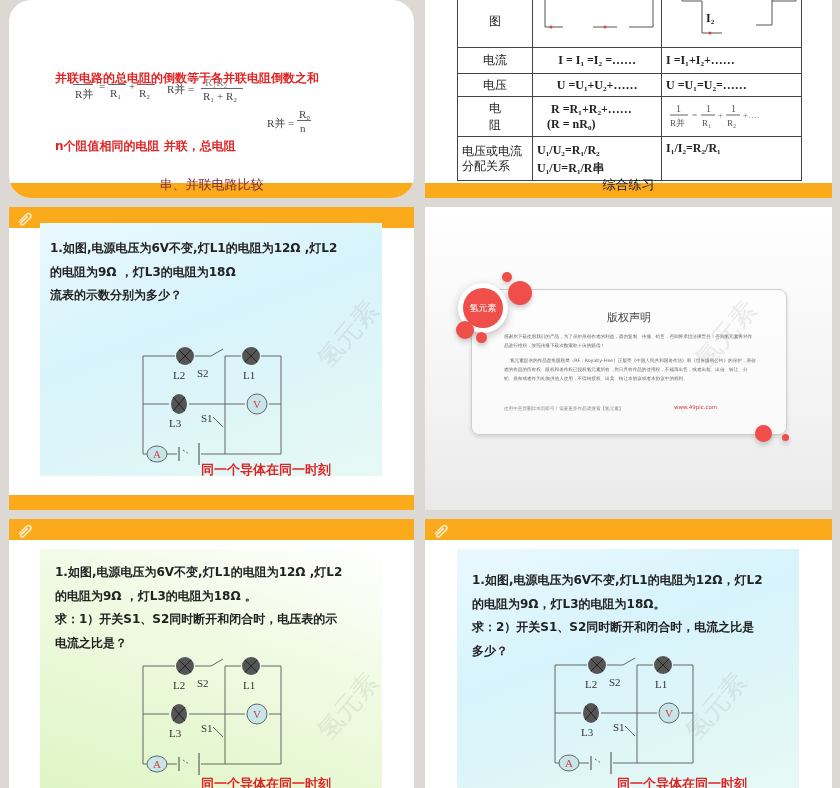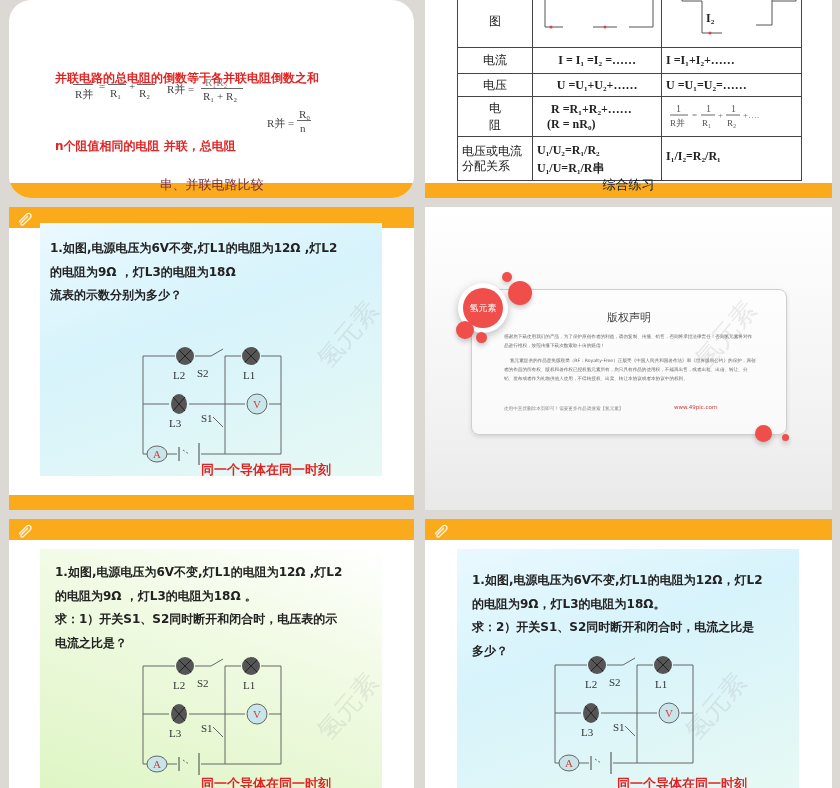--- a/index.html
+++ b/index.html
@@ -120,21 +120,21 @@
     </tr>
     <tr style="height:44px;">
       <td class="rh" style="text-align:left; line-height:15px;">
         <div>电压或电流</div>
         <div>分配关系</div>
       </td>
       <td style="line-height:18px;">
         <div>U₁/U₂=R₁/R₂</div>
         <div>U₁/U=R₁/R串</div>
       </td>
-      <td style="vertical-align:top; padding-top:12px;margin-top:18px;">
+      <td style="vertical-align:top; padding-top:4px;margin-top:18px;">
         <div>I₁/I₂=R₂/R₁</div>
       </td>
     </tr>
   </tbody>
     </table>
   <div class="ftr"></div>
   <div class="ftr-title" style="top:176px; color:#0f172a;">综合练习</div>
 </div>
 
 <div class="slide" style="left:9px; top:207px; width:405px; height:303px;">

